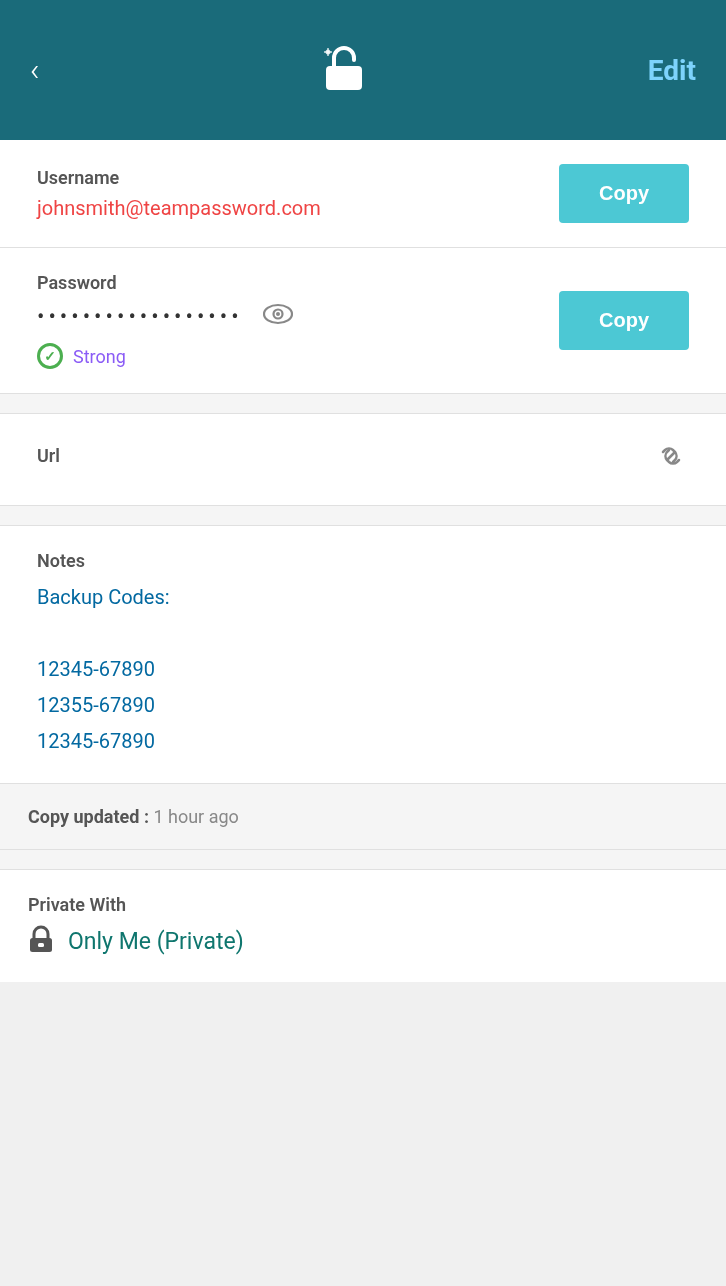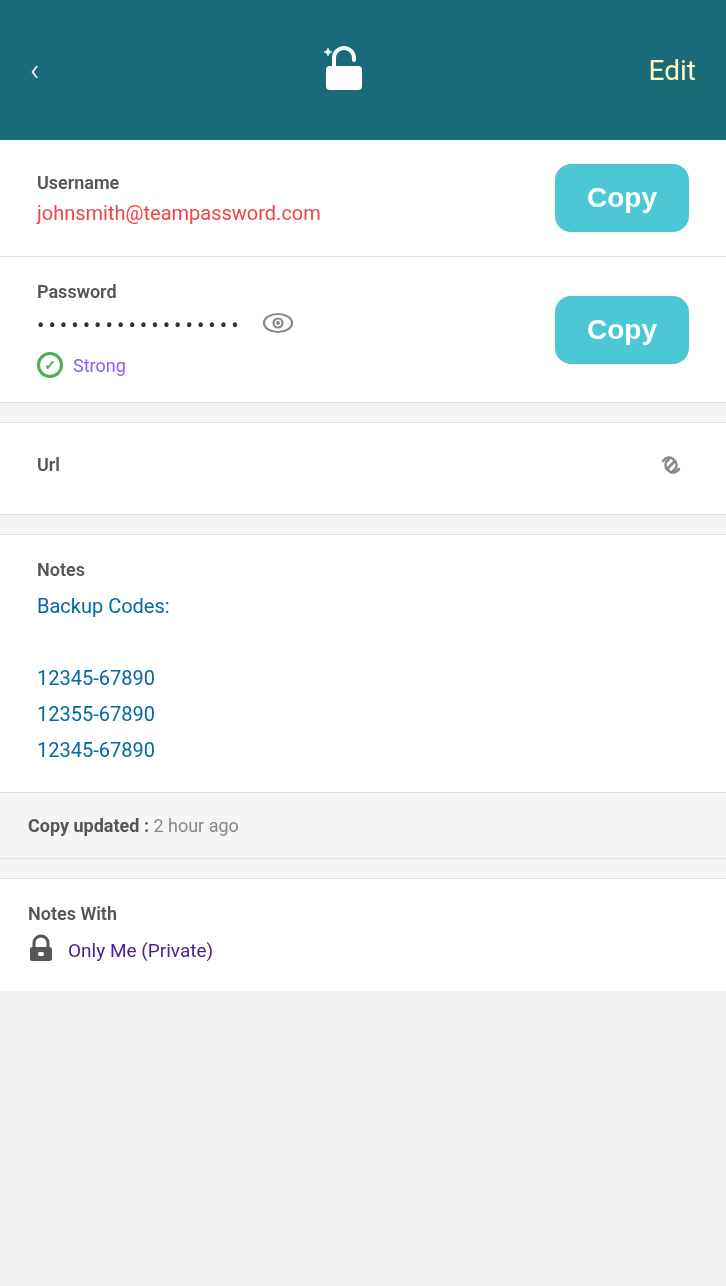--- a/index.html
+++ b/index.html
@@ -28,23 +28,23 @@
 
     .header-back {
       color: white;
       font-size: 32px;
       font-weight: 300;
       cursor: pointer;
       line-height: 1;
     }
 
     .header-edit {
-      color: #fef9c3;
+      color: #7dd3fc;
       font-size: 28px;
-      font-weight: 400;
+      font-weight: 700;
       cursor: pointer;
     }
 
     
     .section {
       background: white;
       padding: 24px 37px;
       border-bottom: 1px solid #e0e0e0;
     }
 
@@ -74,23 +74,23 @@
 
     .section-content {
       flex: 1;
     }
 
     
     .copy-btn {
       background: #4cc8d4;
       color: white;
       border: none;
-      border-radius: 16px;
+      border-radius: 4px;
       padding: 18px 32px;
-      font-size: 28px;
+      font-size: 20px;
       font-weight: 600;
       cursor: pointer;
       min-width: 130px;
       text-align: center;
     }
 
     
     .password-dots {
       font-size: 22px;
       letter-spacing: 4px;
@@ -186,22 +186,22 @@
       gap: 14px;
       margin-top: 10px;
     }
 
     .lock-icon {
       font-size: 22px;
       color: #555;
     }
 
     .shared-value {
-      font-size: 19px;
-      color: #4c1d95;
+      font-size: 23px;
+      color: #0f766e;
     }
 
     
     .header-lock-icon {
       position: relative;
       display: inline-block;
     }
   </style>
 </head>
 <body>
@@ -280,28 +280,28 @@
 <div class="section-gray"></div>
 
 <div class="section">
   <div class="section-label">Notes</div>
   <div class="notes-text">Backup Codes:<br><br>12345-67890<br>12355-67890<br>12345-67890</div>
 </div>
 
 <div class="last-updated-section">
   <div class="last-updated-text">
     <strong>Copy updated :</strong>
-    <span>2 hour ago</span>
+    <span>1 hour ago</span>
   </div>
 </div>
 
 <div class="section-gray"></div>
 
 <div class="shared-section">
-  <div class="section-label">Notes With</div>
+  <div class="section-label">Private With</div>
   <div class="shared-row">
     <span class="lock-icon">
       
       <svg width="26" height="28" viewBox="0 0 26 28" fill="none" xmlns="http://www.w3.org/2000/svg">
         <rect x="2" y="13" width="22" height="14" rx="2.5" fill="#555"></rect>
         <path d="M6 13 V9 A7 7 0 0 1 20 9 V13" stroke="#555" stroke-width="3" stroke-linecap="round" fill="none"></path>
         <rect x="10" y="18" width="6" height="4" rx="1.5" fill="white"></rect>
       </svg>
     </span>
     <span class="shared-value">Only Me (Private)</span>

